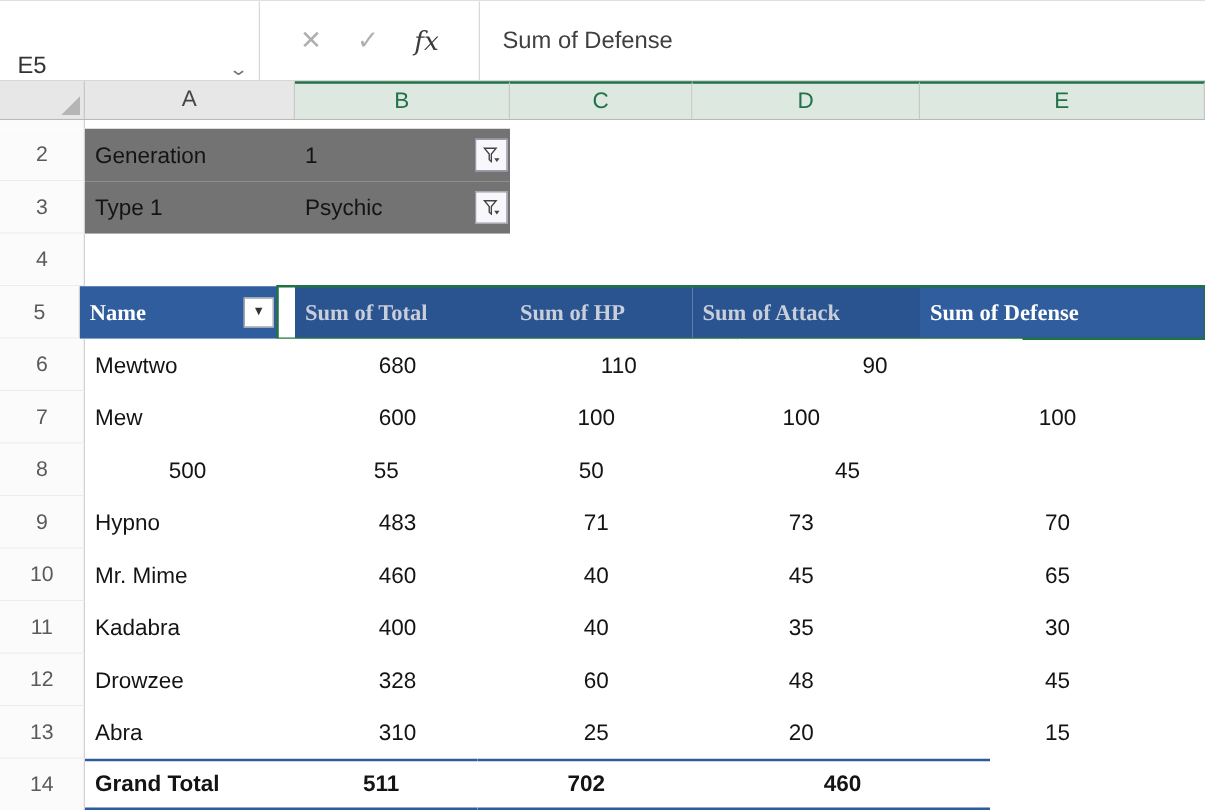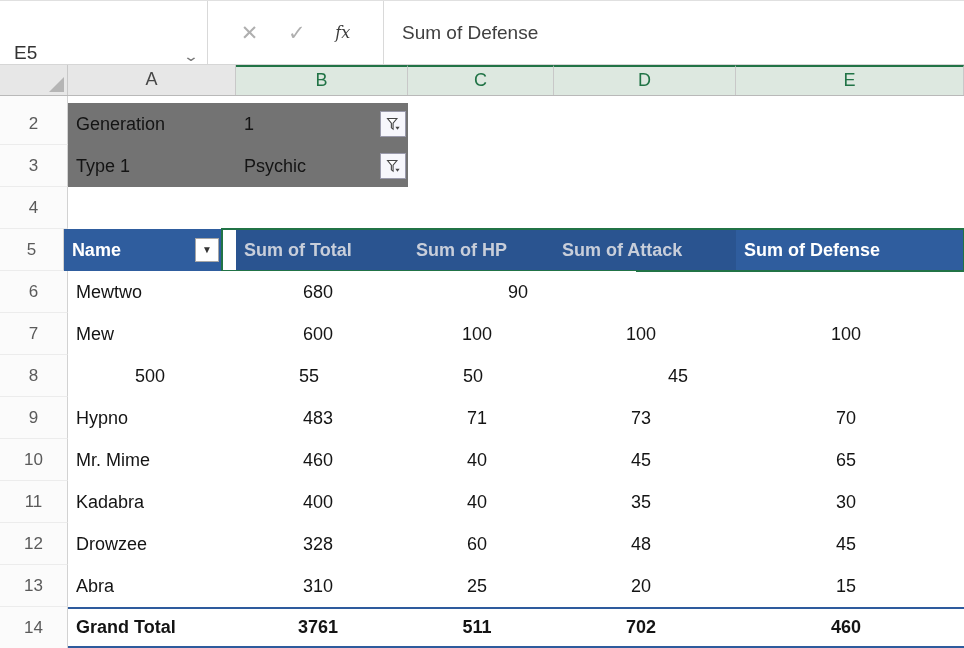--- a/index.html
+++ b/index.html
@@ -10,21 +10,21 @@
     color:#141414; overflow:hidden; position:relative;
     border-top:1px solid #e0e0e0;
   }
   
   .topbar { display:flex; height:64px; border-bottom:1px solid #D6D6D6; align-items:stretch; background:#fff; }
   .namebox { width:208px; border-right:1px solid #D9D9D9; display:flex; align-items:flex-end; padding:0 10px 0 14px; font-size:19px; color:#333;gap:12px; }
   .namebox .nb-val { flex:1; }
   .nb-chevron { font-size:14px; color:#777; transform:scaleX(1.4); }
   .fbicons { width:176px; display:flex; align-items:center; justify-content:space-around; padding:0 18px; border-right:1px solid #D9D9D9; }
   .fbi { font-size:21px; color:#AFAFAF; }
-  .fbi.fx { font-family:"DejaVu Serif","Liberation Serif",serif; font-style:italic; color:#3b3b3b; font-size:16px; }
+  .fbi.fx { font-family:"DejaVu Serif","Liberation Serif",serif; font-style:italic; color:#3b3b3b; font-size:21px; }
   .fbtext { flex:1; display:flex; align-items:center; padding-left:18px; font-size:19px; color:#404040; }
 
   
   .c-rh { width:68px; }
   .c-a  { width:168px; }
   .c-b  { width:172px; }
   .c-c  { width:146px; }
   .c-d  { width:182px; }
   .c-e  { width:228px; }
 
@@ -47,21 +47,21 @@
   .sliver .rh { position:relative; border-bottom:none; }
   .sliver-num { position:absolute; top:-16px; left:0; right:0; text-align:center; line-height:21px; }
 
   
   .lav { background:#737373; }
   .filter-val { display:flex; align-items:center; justify-content:space-between; }
   .fbtn { width:26px; height:26px; margin-right:2px; background:#F7F7FC; border:1px solid #9A9AAB;
           display:flex; align-items:center; justify-content:center; flex:none; }
 
   
-  .pth { background:#2F5D9E; color:#fff; font-weight:bold; }
+  .pth { background:#2F5D9E; color:#fff; font-weight:bold;font-family:Liberation Serif, serif; }
   .pt-name { display:flex; align-items:center; justify-content:space-between; padding-left:8px; }
   .name-dd { width:24px; height:24px; margin-right:3px; background:#fff; border:1px solid #A6A6A6;
              display:flex; align-items:center; justify-content:center; font-size:10px; color:#333; font-weight:normal; flex:none; }
   .selgroup { display:flex; outline:2px solid #217346; outline-offset:-1px;padding-left:14px; }
   .pth.dim { background:#2A5490; color:#C8CEDA; padding-left:8px; }
   .pth.active { background:#2F5D9E; color:#FFFFFF; padding-left:8px; }
 
   
   .gt { font-weight:bold; border-top:2px solid #2E5B9D; border-bottom:3px solid #2E5B9D; line-height:36px; }
 </style>
@@ -159,20 +159,21 @@
       <div class="cell c-c pth dim">Sum of HP</div>
       <div class="cell c-d pth dim">Sum of Attack</div>
       <div class="cell c-e pth active">Sum of Defense</div>
     </div>
   </div>
 
   <div class="grid-row">
     <div class="cell c-rh rh">6</div>
     <div class="cell c-a txt">Mewtwo</div>
     <div class="cell c-b num">680</div>
+    <div class="cell c-d num">110</div>
     <div class="cell c-e num">90</div>
   </div>
   <div class="grid-row">
     <div class="cell c-rh rh">7</div>
     <div class="cell c-a txt">Mew</div>
     <div class="cell c-b num">600</div>
     <div class="cell c-c num">100</div>
     <div class="cell c-d num">100</div>
     <div class="cell c-e num">100</div>
   </div>
@@ -220,19 +221,18 @@
     <div class="cell c-a txt">Abra</div>
     <div class="cell c-b num">310</div>
     <div class="cell c-c num">25</div>
     <div class="cell c-d num">20</div>
     <div class="cell c-e num">15</div>
   </div>
 
   <div class="grid-row">
     <div class="cell c-rh rh">14</div>
     <div class="cell c-a txt gt">Grand Total</div>
-    <div class="cell c-b num gt">3761</div>
     <div class="cell c-c num gt">511</div>
     <div class="cell c-d num gt">702</div>
     <div class="cell c-e num gt">460</div>
   </div>
 
 </div>
 
 </body></html>

